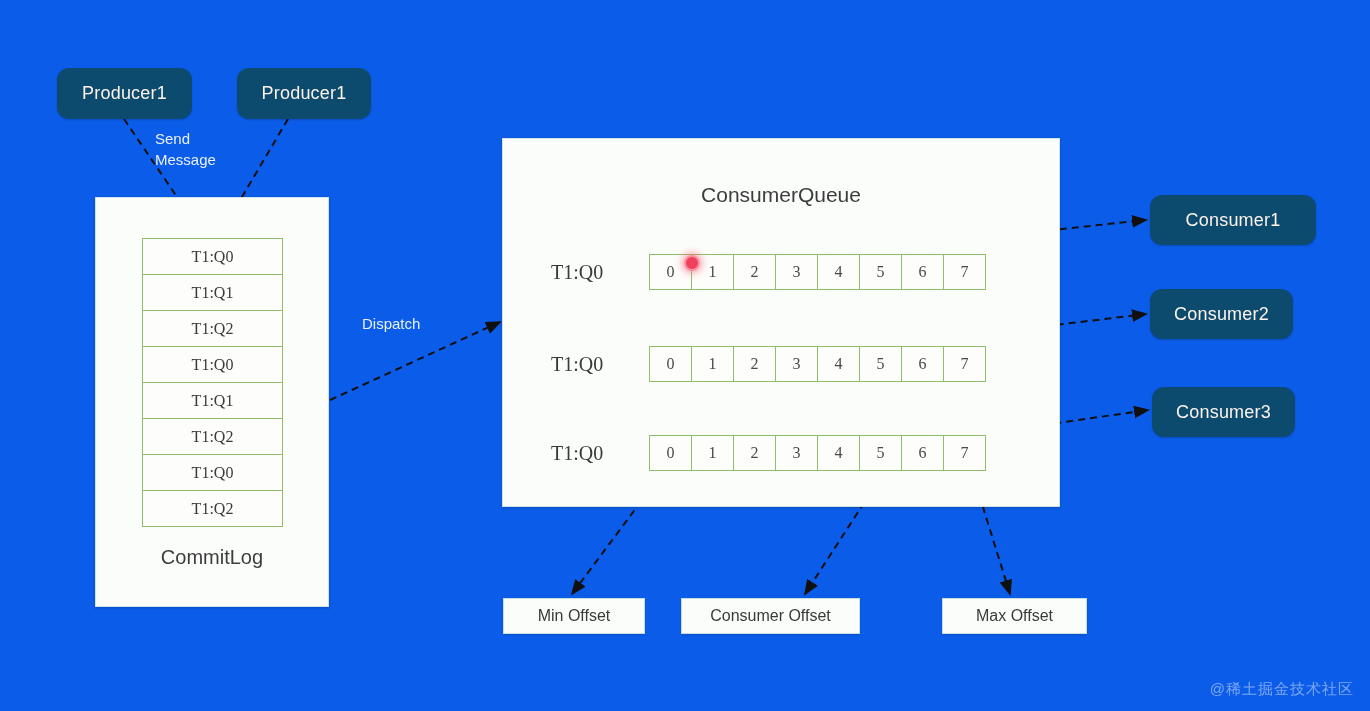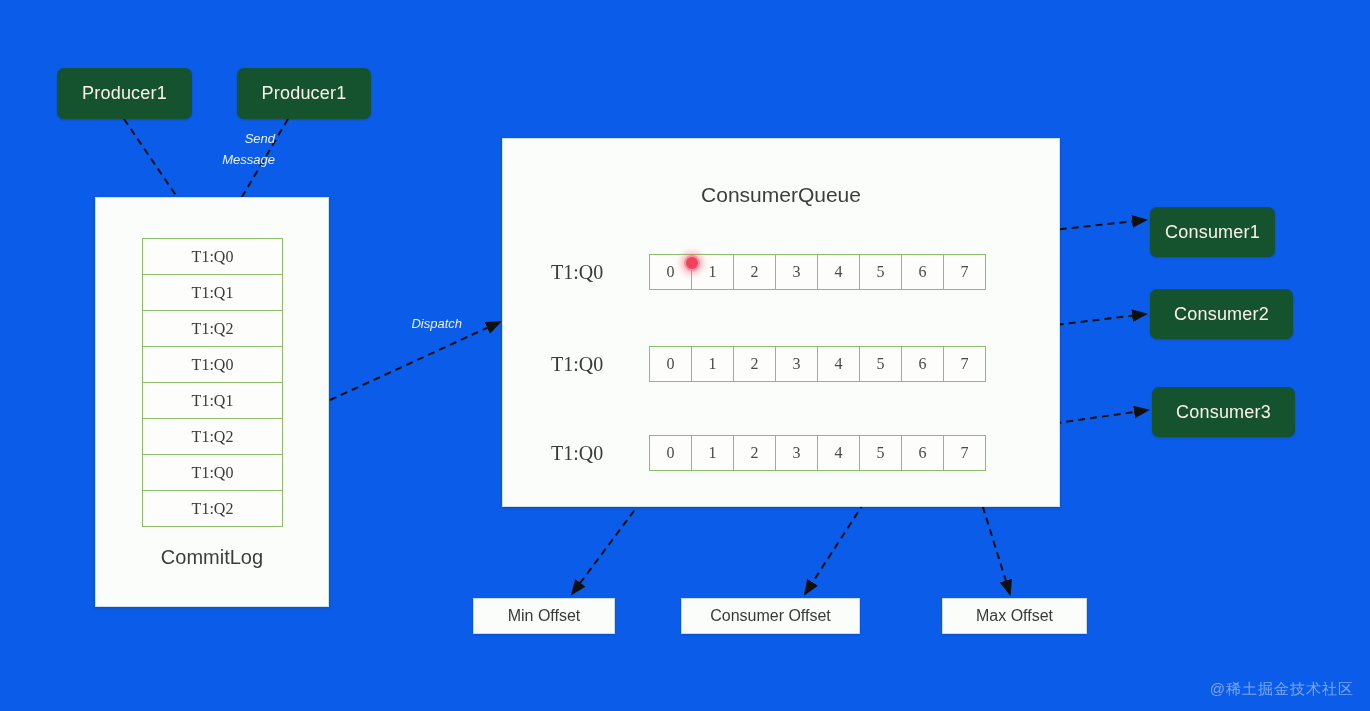--- a/index.html
+++ b/index.html
@@ -18,22 +18,22 @@
   #wires {
     position: absolute;
     left: 0; top: 0;
     width: 1370px; height: 711px;
     pointer-events: none;
   }
 
   
   .pill {
     position: absolute;
-    background: #14532d;
-    border-radius: 7px;
+    background: #0c4a6e;
+    border-radius: 12px;
     color: #fdf3ea;
     font-size: 18px;
     display: flex;
     align-items: center;
     justify-content: center;
     letter-spacing: .2px;
     box-shadow: 0 1px 2px rgba(0,0,0,.18);
   }
 
   
@@ -135,24 +135,23 @@
     justify-content: center;
     font-size: 16px;
     color: #3a3a3a;
     box-shadow: 0 1px 2px rgba(0,0,0,.15);
   }
 
   
   .blue-text {
     position: absolute;
     color: #e9f0fb;
-    font-size: 13px;
-    text-align: right;
+    font-size: 15px;
+    text-align: left;
     line-height: 21px;
-    font-style: italic;
   }
 
   #watermark {
     position: absolute;
     right: 16px;
     bottom: 12px;
     color: rgba(255,255,255,.45);
     font-size: 15px;
     letter-spacing: 1px;
   }
@@ -257,31 +256,31 @@
           <div class="qcell">4</div>
           <div class="qcell">5</div>
           <div class="qcell">6</div>
           <div class="qcell">7</div>
         </div>
     </div>
   </div>
 
   <div id="cursor-dot" style="left:684px; top:255px;"></div>
 
-  <div class="pill" style="left:1150px; top:195px; width:125px; height:50px;margin-top:12px;">
+  <div class="pill" style="left:1150px; top:195px; width:166px; height:50px;">
     <span>Consumer1</span>
   </div>
   <div class="pill" style="left:1150px; top:289px; width:143px; height:50px;">
     <span>Consumer2</span>
   </div>
   <div class="pill" style="left:1152px; top:387px; width:143px; height:50px;text-align:right;">
     <span>Consumer3</span>
   </div>
 
-  <div class="offset-box" style="left:473px; top:598px; width:140px;">
+  <div class="offset-box" style="left:503px; top:598px; width:140px;">
     <span>Min Offset</span>
   </div>
   <div class="offset-box" style="left:681px; top:598px; width:177px;">
     <span>Consumer Offset</span>
   </div>
   <div class="offset-box" style="left:942px; top:598px; width:143px;">
     <span>Max Offset</span>
   </div>
 
   <div id="watermark">@稀土掘金技术社区</div>

